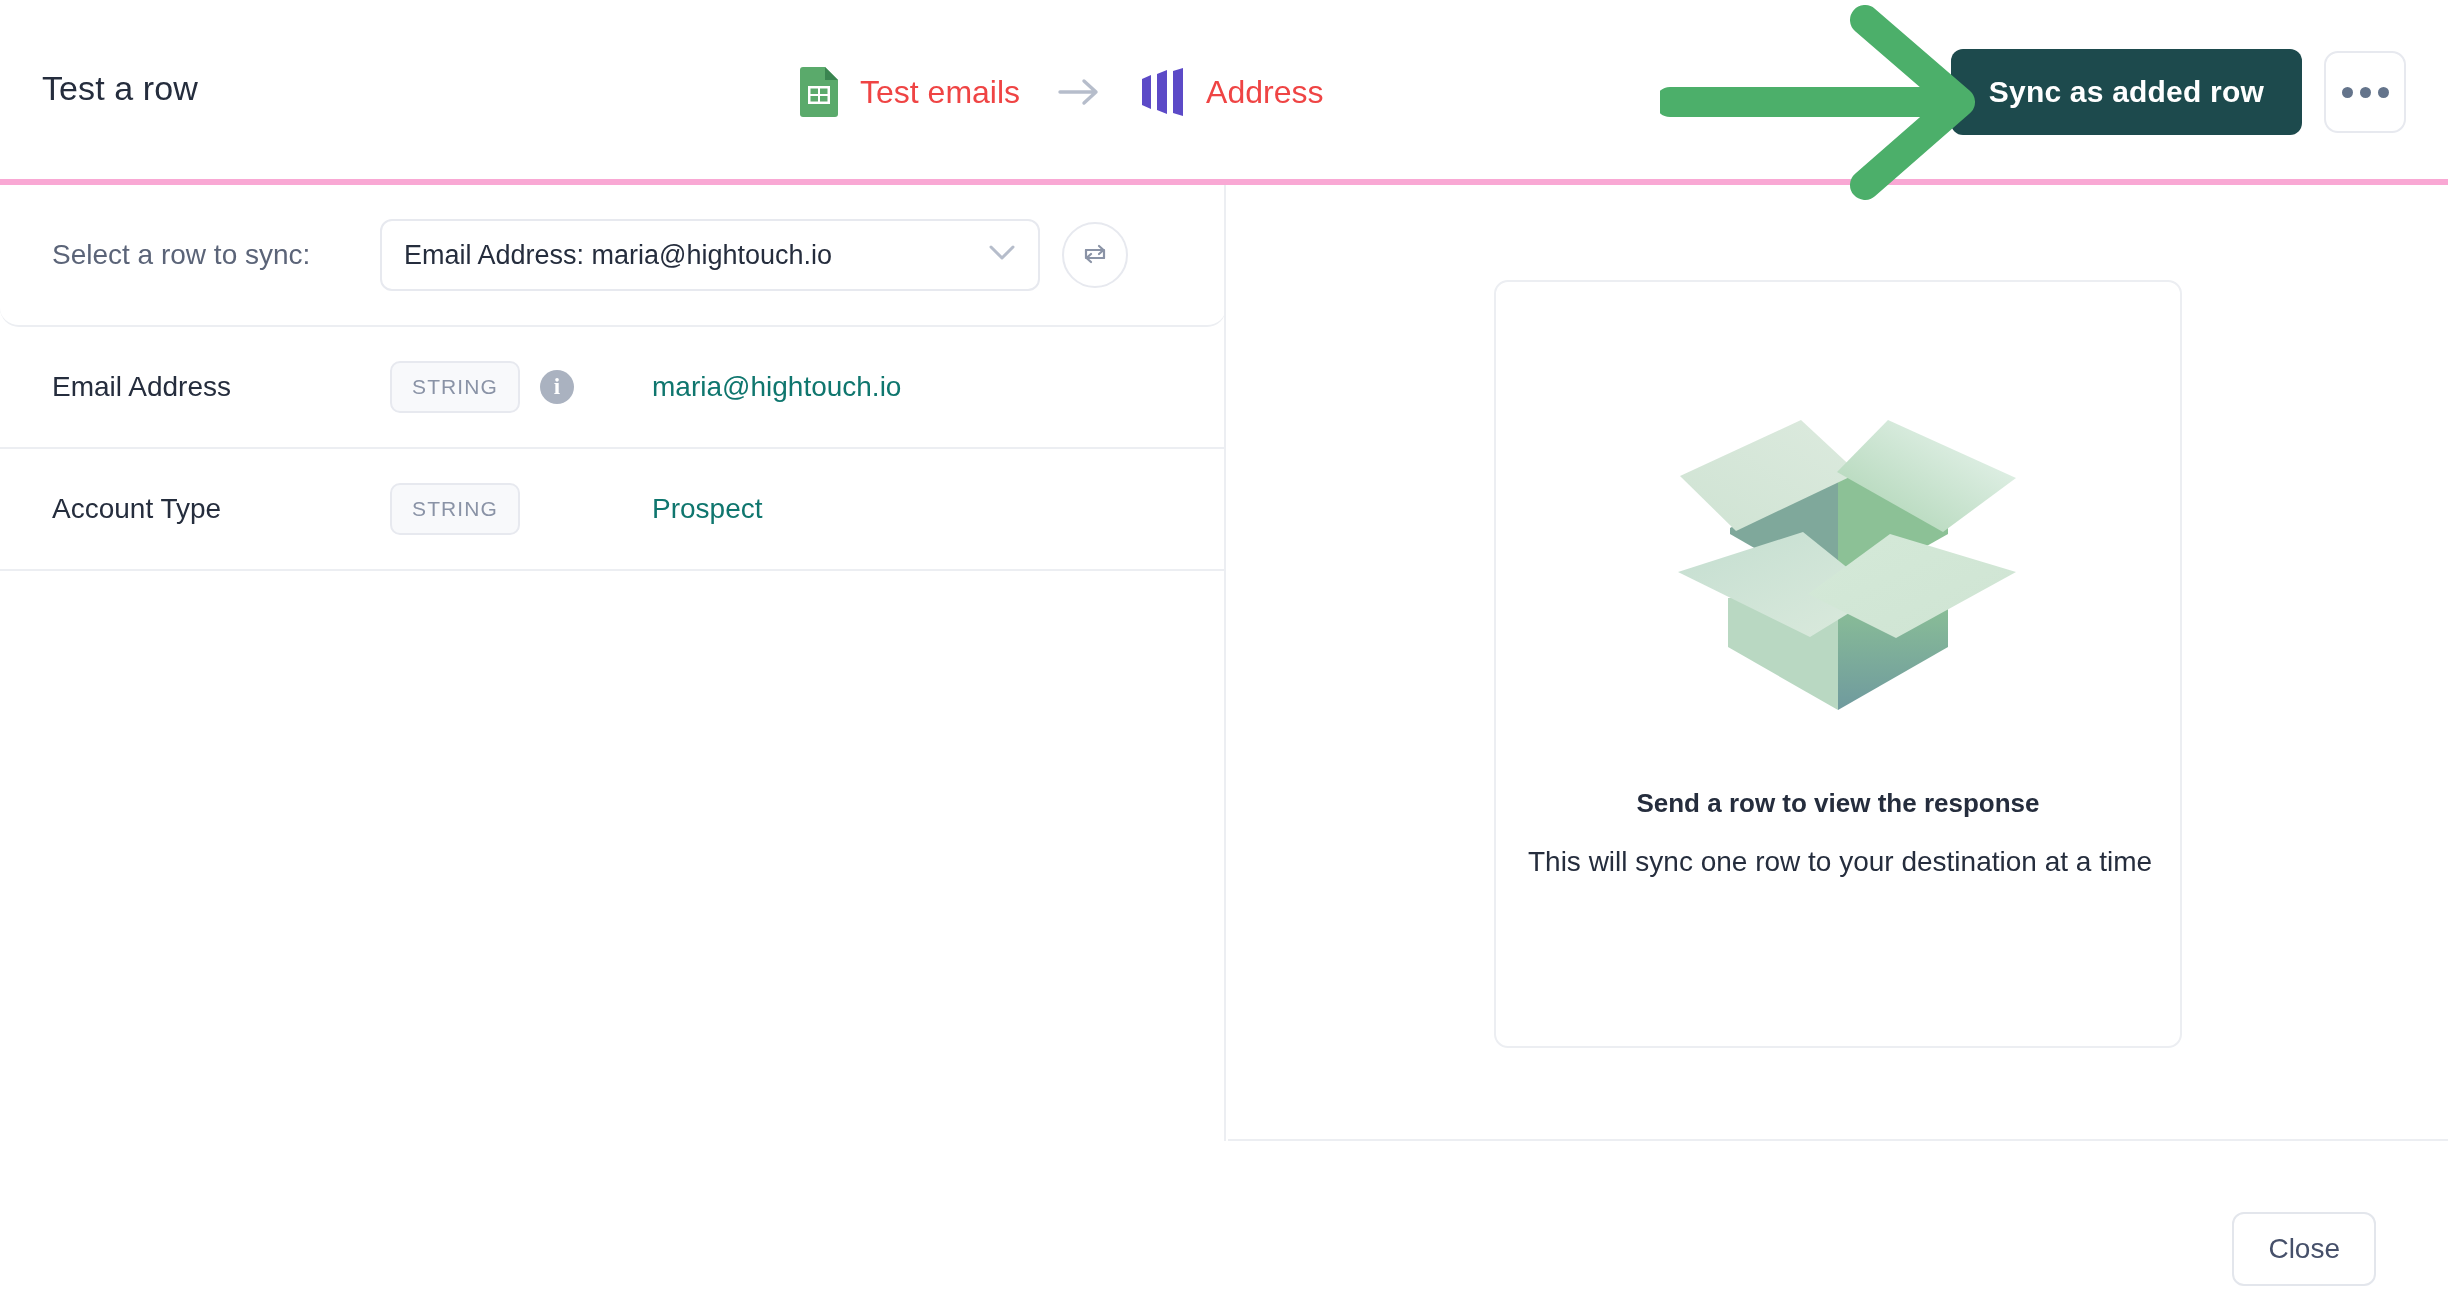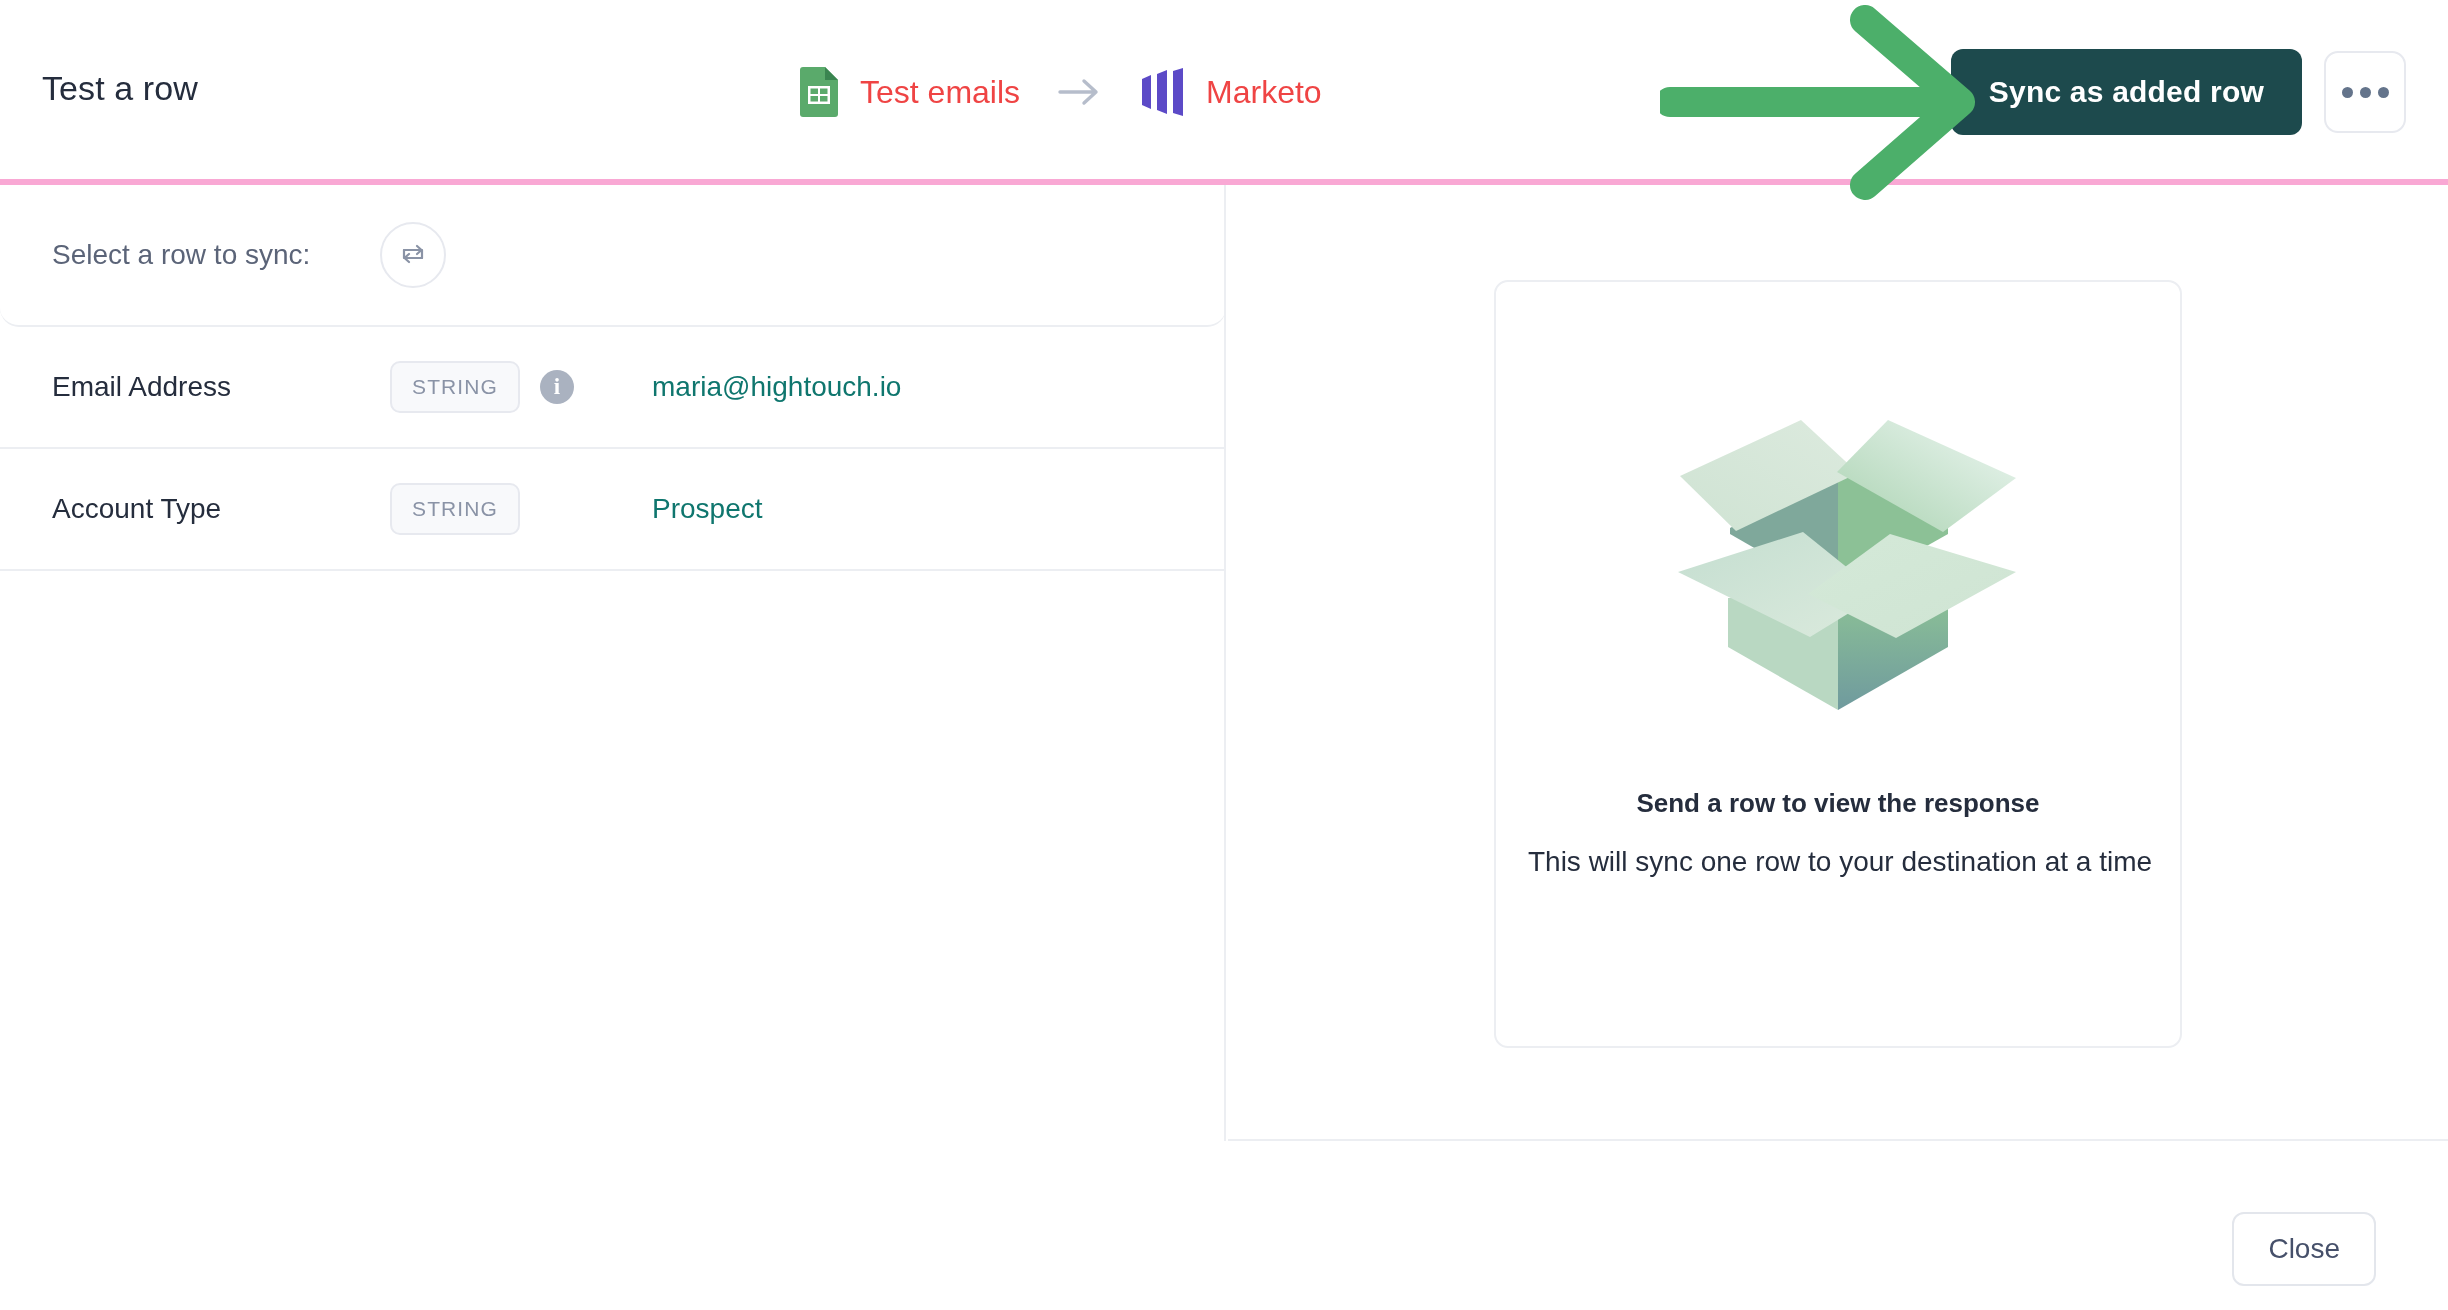--- a/index.html
+++ b/index.html
@@ -326,21 +326,21 @@
       </span>
 
       <div class="flow-item">
         <span>
           <svg class="marketo-icon" viewBox="0 0 44 48" xmlns="http://www.w3.org/2000/svg">
             <path d="M2 11 L11 7 L11 41 L2 37 Z" fill="#5c4ac7"></path>
             <path d="M17 6 L27 2 L27 46 L17 42 Z" fill="#5c4ac7"></path>
             <path d="M33 3 L43 0 L43 48 L33 45 Z" fill="#5c4ac7"></path>
           </svg>
         </span>
-        <span class="flow-label">Marketo</span>
+        <span class="flow-label">Address</span>
       </div>
 
     </div>
 
     <div class="header-actions">
       <button class="btn-primary">Sync as added row</button>
       <button class="btn-icon-square">
         <span class="dot"></span>
         <span class="dot"></span>
         <span class="dot"></span>
@@ -352,20 +352,28 @@
     <svg width="330" height="195" viewBox="0 0 330 195" xmlns="http://www.w3.org/2000/svg">
       <path d="M10 97 H295 M205 15 L300 97 L205 180" fill="none" stroke="#4caf6a" stroke-width="30" stroke-linecap="round" stroke-linejoin="round"></path>
     </svg>
   </span>
 
   <div class="left-panel">
 
     <div class="row row-select">
       <div class="row-label muted">Select a row to sync:</div>
       <div class="select-wrap">
+        <div class="select-box">
+          <span class="select-value">Email Address: maria@hightouch.io</span>
+          <span class="chev">
+            <svg width="28" height="18" viewBox="0 0 28 18" xmlns="http://www.w3.org/2000/svg">
+              <path d="M3 3 L14 14 L25 3" fill="none" stroke="#b6bdcb" stroke-width="3" stroke-linecap="round" stroke-linejoin="round"></path>
+            </svg>
+          </span>
+        </div>
         <button class="btn-circle">
           <span>
             <svg width="30" height="30" viewBox="0 0 30 30" xmlns="http://www.w3.org/2000/svg">
               <path d="M6 11 H23 M19 7 L23.5 11 L19 15" fill="none" stroke="#8a93a6" stroke-width="2.2" stroke-linecap="round" stroke-linejoin="round"></path>
               <path d="M24 19 H7 M11 15 L6.5 19 L11 23" fill="none" stroke="#8a93a6" stroke-width="2.2" stroke-linecap="round" stroke-linejoin="round"></path>
               <path d="M6 11 V19 M24 11 V19" fill="none" stroke="#8a93a6" stroke-width="2.2" stroke-linecap="round"></path>
             </svg>
           </span>
         </button>
       </div>

